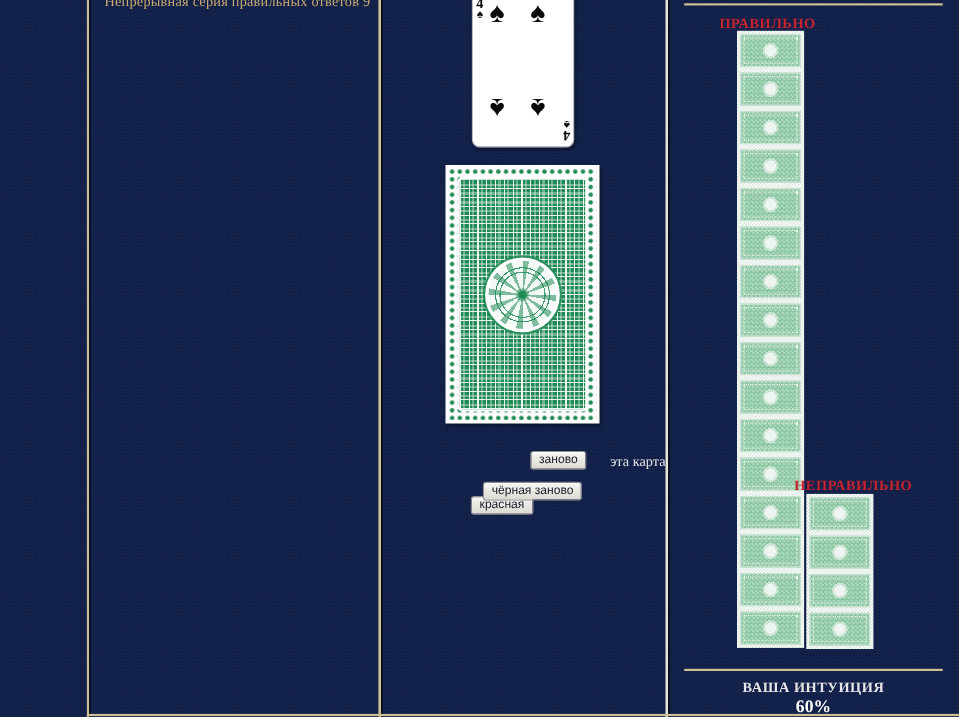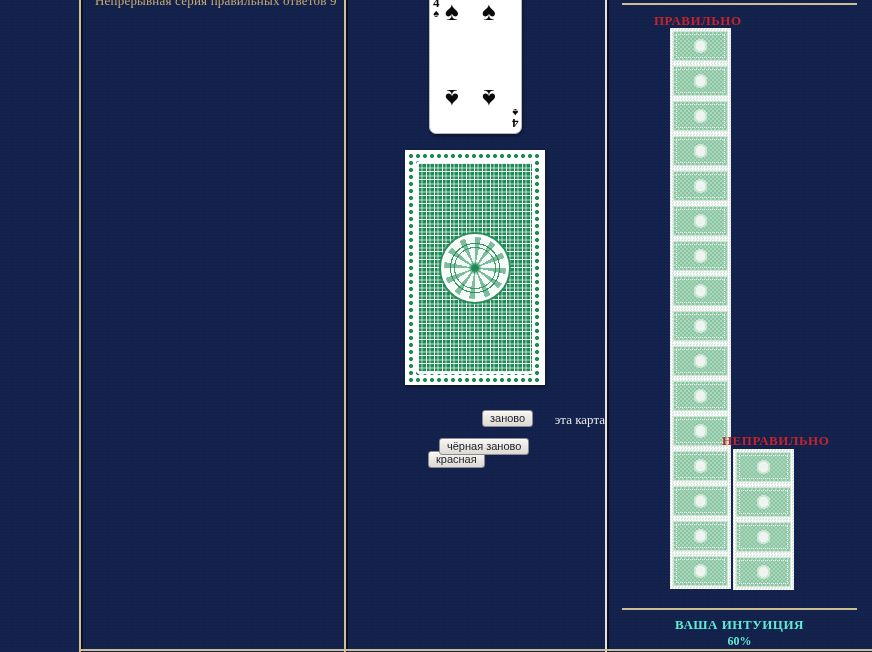--- a/index.html
+++ b/index.html
@@ -91,22 +91,22 @@
   #btn-restart{left:439px;top:438px;}
 
   
   .red-label{
     position:absolute;font-size:13px;font-weight:bold;color:#c5232d;
     letter-spacing:.5px;white-space:nowrap;text-align:right;
   }
   #correct-label{left:654px;top:13px;}
   #incorrect-label{left:722px;top:433px;}
   #intuition-block{position:absolute;left:622px;top:617px;width:235px;text-align:center;}
-  #intuition-label{font-size:13px;font-weight:bold;color:#5eead4;letter-spacing:.5px;text-align:center;}
-  #intuition-value{font-size:12px;font-weight:bold;color:#5eead4;margin-top:1px;}
+  #intuition-label{font-size:13px;font-weight:bold;color:#e5e5e5;letter-spacing:.5px;text-align:center;}
+  #intuition-value{font-size:16px;font-weight:bold;color:#ffffff;margin-top:1px;}
 
   .card-column{
     position:absolute;width:61px;box-sizing:border-box;padding:3px;
     background:repeating-conic-gradient(#ffffff 0% 25%,#d9e8de 0% 50%);
     background-size:3px 3px;
   }
   #correct-column{left:670px;top:28px;}
   #incorrect-column{left:733px;top:449px;}
   .mini-card{
     position:relative;width:53px;height:28px;margin:0 auto 5px auto;

